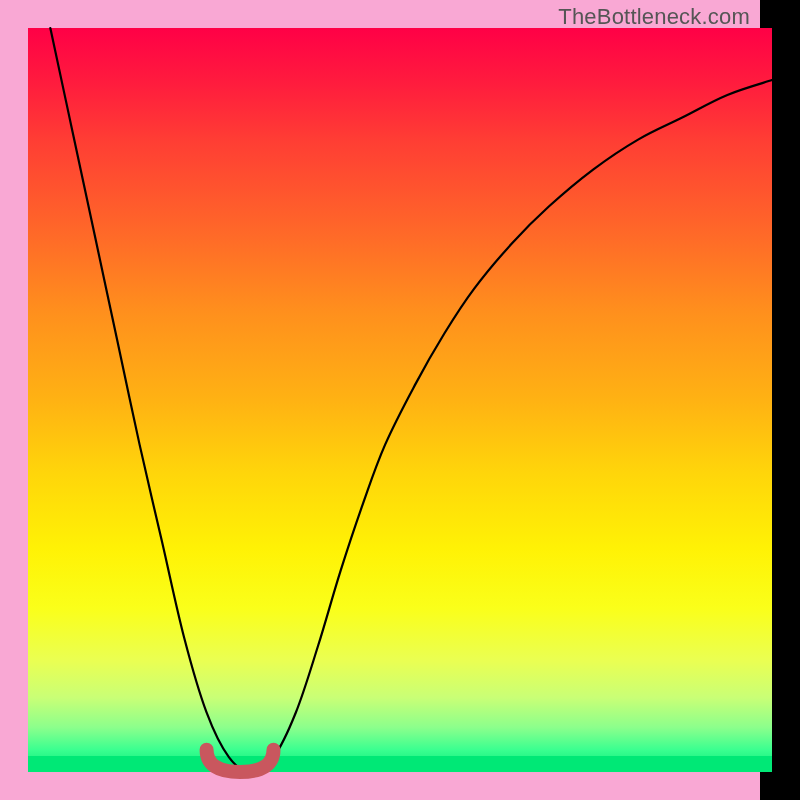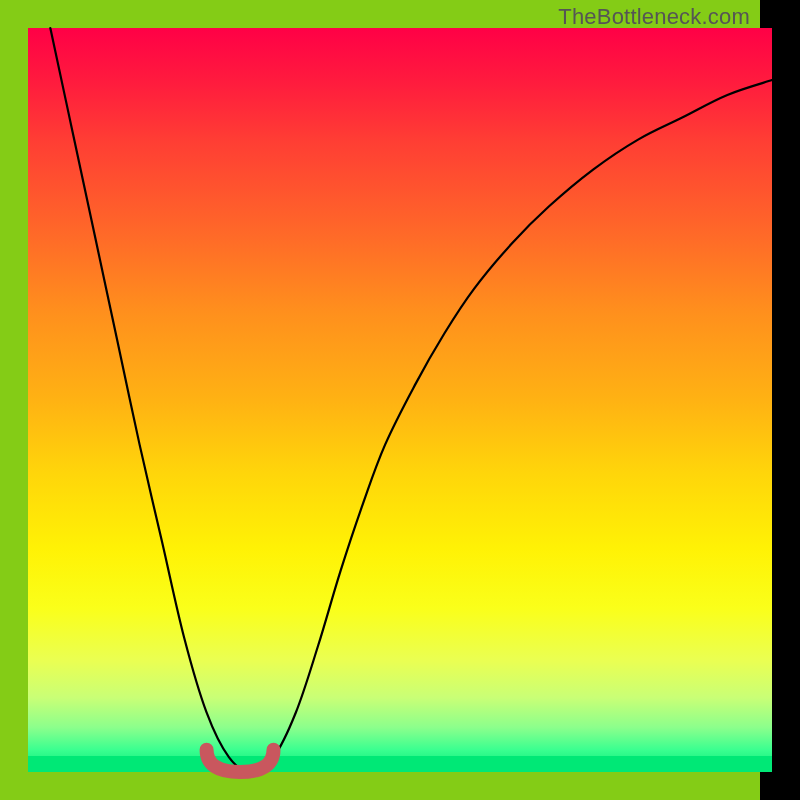--- a/index.html
+++ b/index.html
@@ -8,21 +8,21 @@
     width: 800px;
     height: 800px;
     background: #000;
     overflow: hidden;
     font-family: Arial, Helvetica, sans-serif;
   }
   .frame {
     position: absolute;
     left: 0; top: 0;
     width: 760px; height: 800px;
-    background: #84cc16;
+    background: #f9a8d4;
   }
   .watermark {
     position: absolute;
     top: 4px;
     right: 10px;
     color: #555;
     font-size: 22px;
     font-weight: 500;
     letter-spacing: 0.2px;
     z-index: 30;

